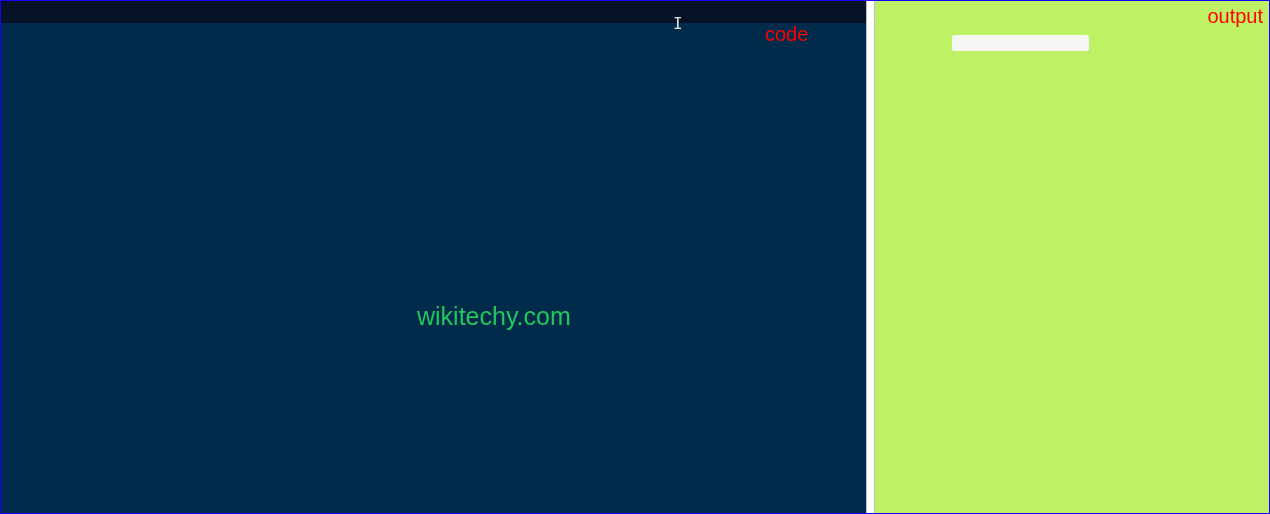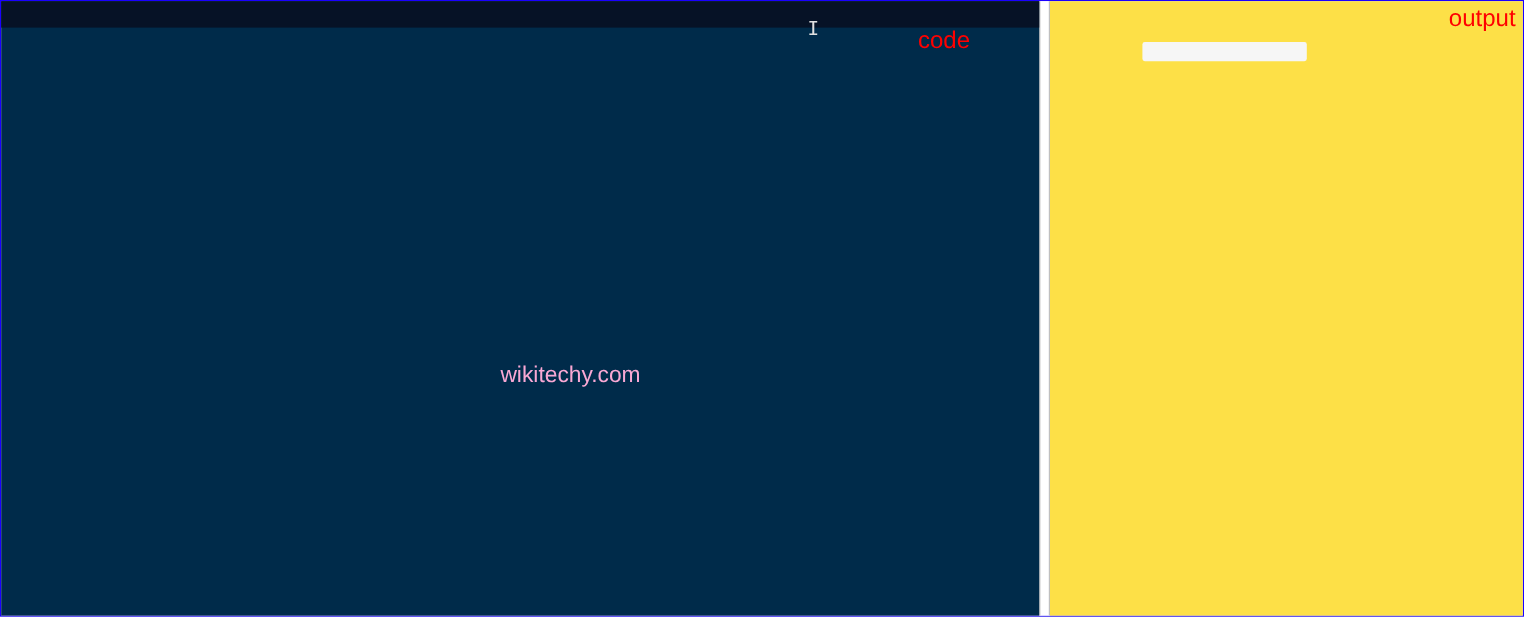--- a/index.html
+++ b/index.html
@@ -50,40 +50,40 @@
     color:#e0e0e0;
     font-size:16px;
     font-family:monospace;
     line-height:1;
     pointer-events:none;
   }
   .watermark {
     position:absolute;
     top:301px;
     left:416px;
-    color:#f9a8d4;
-    font-size:19px;
+    color:#22c55e;
+    font-size:25px;
     font-weight:400;
     pointer-events:none;
   }
   
   .splitter {
     width:9px;
     height:100%;
     background:#ffffff;
     border-left:1px solid #bfbfbf;
     border-right:1px solid #bfbfbf;
     cursor:col-resize;
   }
   
   .output-panel {
     position:relative;
     flex:1;
     height:100%;
-    background:#fde047;
+    background:#bef264;
   }
   .label-output {
     position:absolute;
     top:4px;
     right:6px;
     color:#ff0000;
     font-size:20px;
     font-weight:400;
     pointer-events:none;
   }

